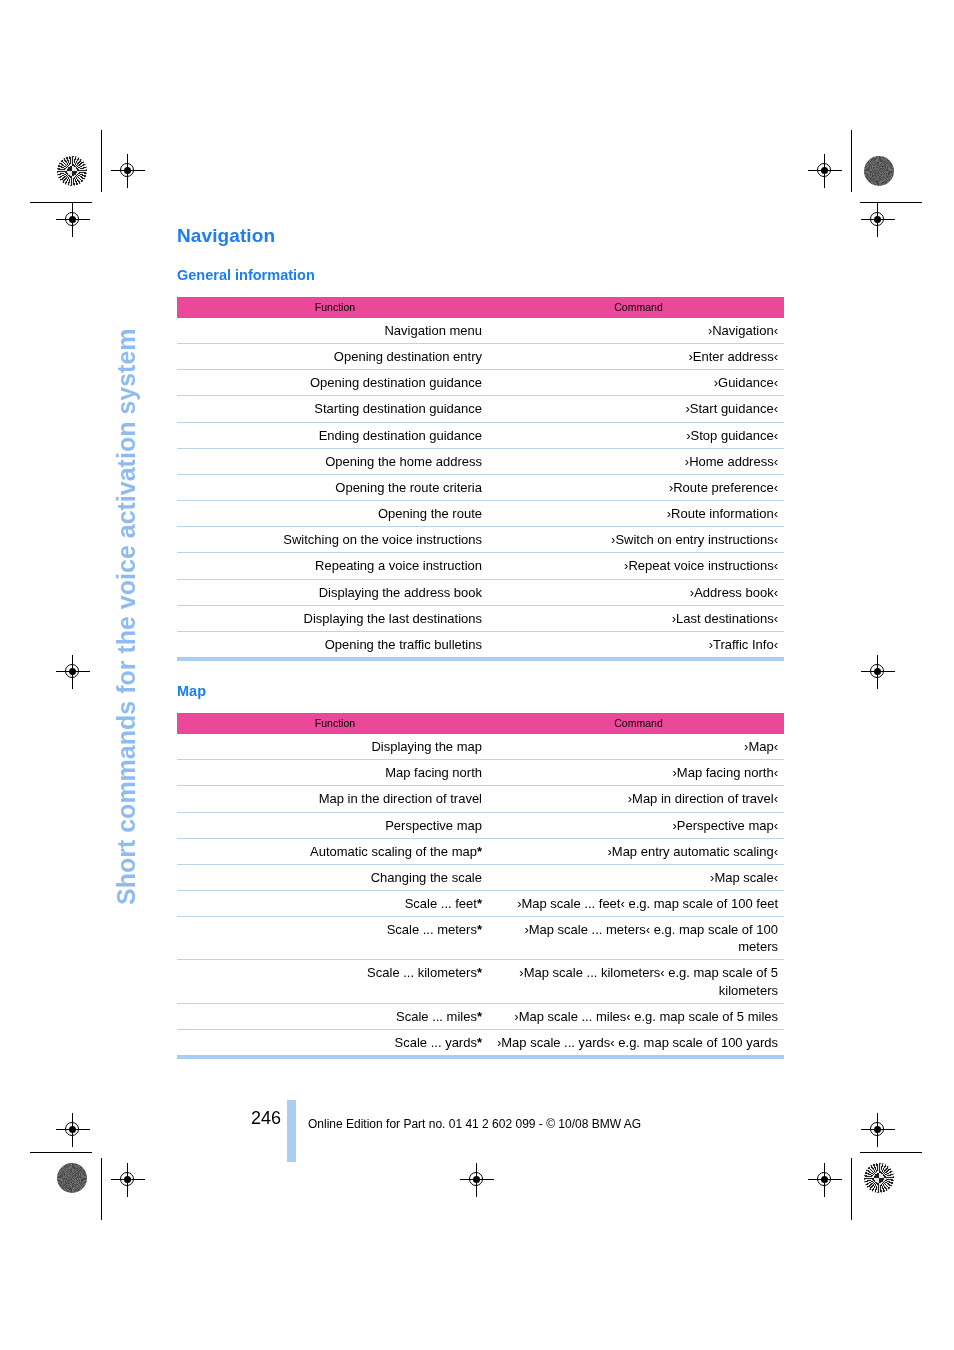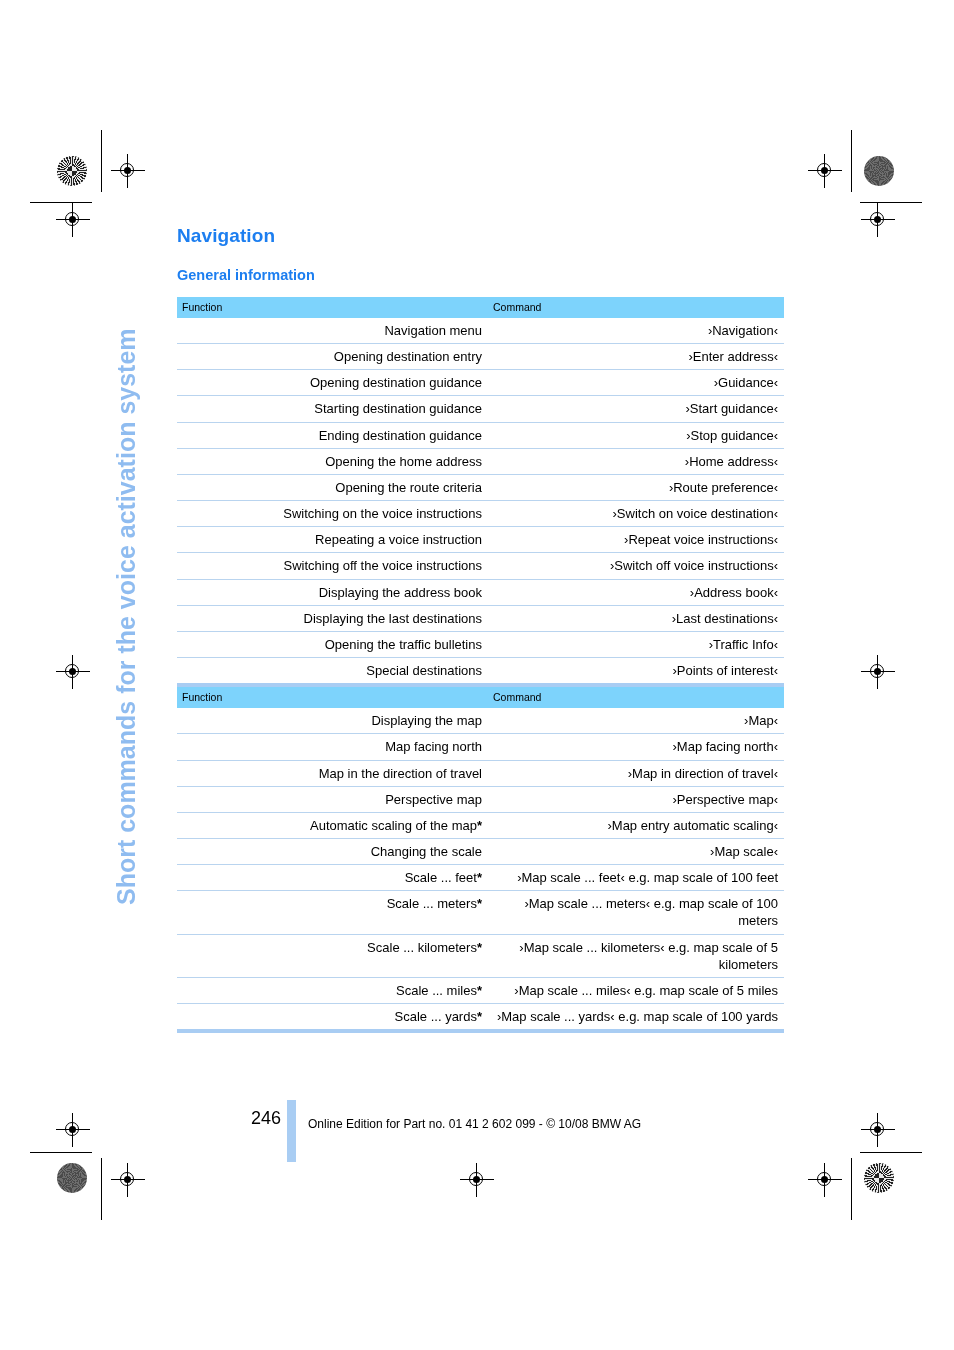--- a/index.html
+++ b/index.html
@@ -105,25 +105,25 @@
     width: 607px;
     border-collapse: collapse;
     table-layout: fixed;
     margin: 0 0 0 0;
     border-bottom: 4px solid #a9cdf3;
   }
   table.cmd col.c1 { width: 311px; }
   table.cmd col.c2 { width: 296px; }
 
   table.cmd thead th {
-    background: #7dd3fc;
+    background: #ec4899;
     font-size: 10.5px;
     font-weight: normal;
     color: #000;
-    text-align: left;
+    text-align: center;
     padding: 4px 0 5px 5px;
     vertical-align: middle;
   }
   table.cmd tbody td {
     font-size: 13px;
     color: #000;
     text-align: right;
     padding: 4px 6px 4px 1px;
     vertical-align: top;
     border-bottom: 1px solid #b9d4ef;
@@ -305,50 +305,47 @@
         </tr>
         <tr>
           <td>Opening the home address</td>
           <td class="cmdcol">›Home address‹</td>
         </tr>
         <tr>
           <td>Opening the route criteria</td>
           <td class="cmdcol">›Route preference‹</td>
         </tr>
         <tr>
+          <td>Opening the route</td>
+          <td class="cmdcol">›Route information‹</td>
+        </tr>
+        <tr>
           <td>Switching on the voice instructions</td>
-          <td class="cmdcol">›Switch on voice destination‹</td>
+          <td class="cmdcol">›Switch on entry instructions‹</td>
         </tr>
         <tr>
           <td>Repeating a voice instruction</td>
           <td class="cmdcol">›Repeat voice instructions‹</td>
         </tr>
         <tr>
-          <td>Switching off the voice instructions</td>
-          <td class="cmdcol">›Switch off voice instructions‹</td>
-        </tr>
-        <tr>
           <td>Displaying the address book</td>
           <td class="cmdcol">›Address book‹</td>
         </tr>
         <tr>
           <td>Displaying the last destinations</td>
           <td class="cmdcol">›Last destinations‹</td>
         </tr>
         <tr>
           <td>Opening the traffic bulletins</td>
           <td class="cmdcol">›Traffic Info‹</td>
         </tr>
-        <tr>
-          <td>Special destinations</td>
-          <td class="cmdcol">›Points of interest‹</td>
-        </tr>
       </tbody>
   </table>
 
+  <h2 class="sub-title map">Map</h2>
 
   <table class="cmd">
     <colgroup>
         <col class="c1">
         <col class="c2">
       </colgroup>
     <thead>
       <tr>
         <th>Function</th>
         <th>Command</th>

